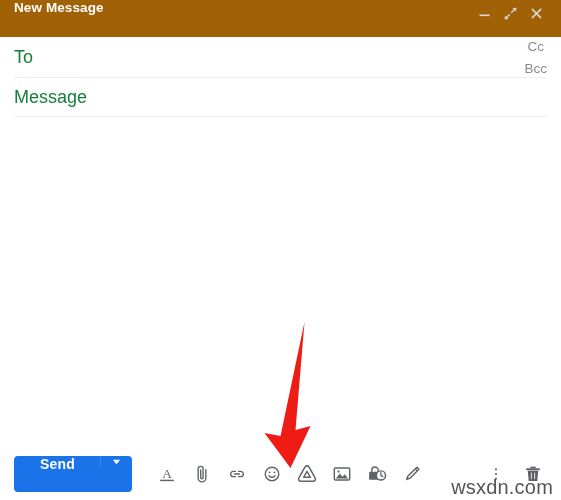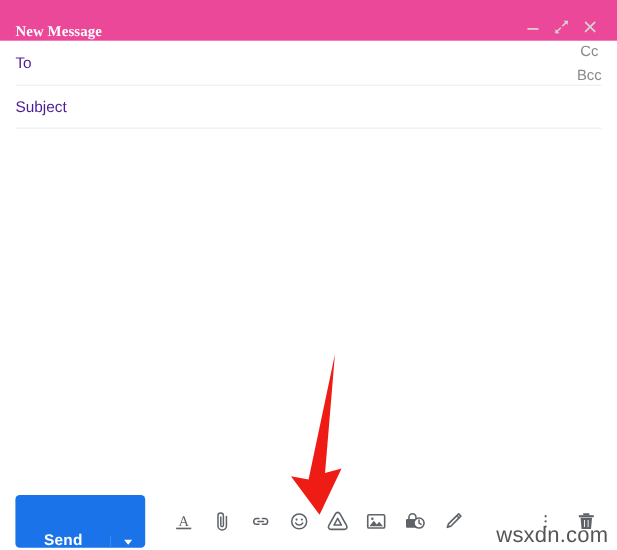--- a/index.html
+++ b/index.html
@@ -23,26 +23,25 @@
     background: #ffffff;
     display: flex;
     flex-direction: column;
     overflow: hidden;
   }
 
   
   #compose-header {
     height: 37px;
     min-height: 37px;
-    background: #ec4899;
-    display: flex;
-    align-items: flex-end;
+    background: #a16207;
+    display: flex;
+    align-items: flex-start;
     padding: 0 12px 0 14px;
     box-sizing: border-box;
-    font-family: Liberation Serif, serif;
   }
   #compose-title {
     color: #ffffff;
     font-size: 13.5px;
     font-weight: bold;
     letter-spacing: 0.1px;
     flex: 1;
     white-space: nowrap;
   }
   .win-btn {
@@ -60,22 +59,22 @@
     margin: 0 14px;
     border-bottom: 1px solid #eceff1;
     display: flex;
     align-items: center;
     box-sizing: border-box;
   }
   #to-row { height: 41px; }
   #subject-row { height: 39px; }
 
   .field-label {
-    color: #4c1d95;
-    font-size: 14px;
+    color: #15803d;
+    font-size: 18px;
     flex: 1;
     white-space: nowrap;
   }
   #cc-bcc-group {
     display: flex;
     gap: 7px;
     align-items: center;
     flex-direction: column;
   }
   .ccbcc {
@@ -100,24 +99,24 @@
     min-height: 52px;
     display: flex;
     align-items: center;
     padding: 0 12px 0 14px;
     box-sizing: border-box;
     position: relative;
   }
 
   #send-group {
     display: flex;
-    align-items: flex-end;
+    align-items: flex-start;
     background: #1a73e8;
     border-radius: 4px;
-    height: 48px;
+    height: 36px;
     overflow: hidden;
     cursor: pointer;
     margin-right: 18px;
   }
   #send-button {
     display: flex;
     align-items: center;
     justify-content: center;
     padding: 0 25px 0 26px;
     color: #ffffff;
@@ -216,21 +215,21 @@
 
   <div class="field-row" id="to-row">
     <span class="field-label">To</span>
     <span id="cc-bcc-group">
       <span class="ccbcc">Cc</span>
       <span class="ccbcc">Bcc</span>
     </span>
   </div>
 
   <div class="field-row" id="subject-row">
-    <span class="field-label">Subject</span>
+    <span class="field-label">Message</span>
   </div>
 
   <div id="message-body"></div>
 
   <div id="compose-toolbar">
 
     <div id="send-group">
       <div id="send-button">Send</div>
       <div id="send-dropdown">
         <svg width="11" height="11" viewBox="0 0 12 12">

